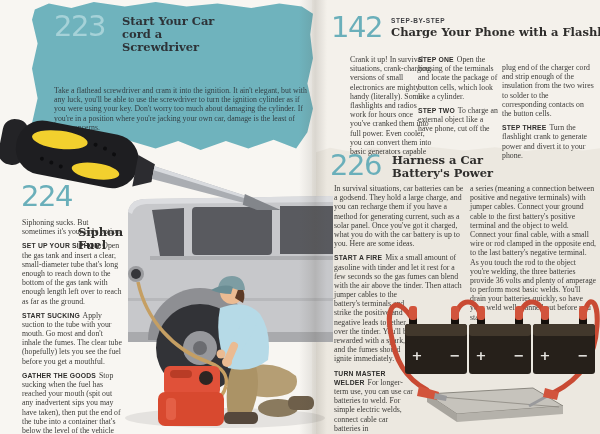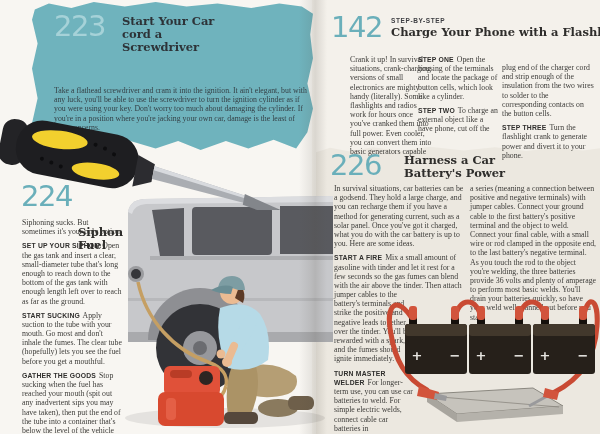--- a/index.html
+++ b/index.html
@@ -124,21 +124,21 @@
 <div class="abs body-text" style="left:418px;top:55px;width:80px;">
   <p><span class="lbl">STEP ONE</span> <span>Open the housing of the terminals and locate the package of button cells, which look like a cylinder.</span></p>
   <p><span class="lbl">STEP TWO</span> <span>To charge an external object like a have phone, cut off the</span></p>
 </div>
 <div class="abs body-text" style="left:502px;top:55px;width:93px;margin-top:8px;">
   <p>plug end of the charger cord and strip enough of the insulation from the two wires to solder to the corresponding contacts on the button cells.</p>
   <p><span class="lbl">STEP THREE</span> <span>Turn the flashlight crank to generate power and divert it to your phone.</span></p>
 </div>
 
 <div class="abs sec-num" style="left:330px;top:151px;">226</div>
-<div class="abs sec-title" style="left:404px;top:154px;width:110px;">Harness a Car Battery's Power</div>
+<div class="abs sec-title" style="left:392px;top:154px;width:110px;">Harness a Car Battery's Power</div>
 
 <div class="abs body-text" style="left:334px;top:184px;width:132px;">
   <div class="sp1"></div>
   <div class="sp2"></div>
   <p>In survival situations, car batteries can be a godsend. They hold a large charge, and you can recharge them if you have a method for generating current, such as a solar panel. Once you've got it charged, what you do with the car battery is up to you. Here are some ideas.</p>
   <p><span class="lbl">START A FIRE</span> <span>Mix a small amount of gasoline with tinder and let it rest for a few seconds so the gas fumes can blend with the air above the tinder. Then attach jumper cables to the battery's terminals and strike the positive and negative leads together over the tinder. You'll be rewarded with a spark, and the fumes should ignite immediately.</span></p>
   <p><span class="lbl">TURN MASTER WELDER</span> <span>For longer-term use, you can use car batteries to weld. For simple electric welds, connect cable car batteries in</span></p>
 </div>
 <div class="abs body-text" style="left:470px;top:184px;width:126px;">
   <p>a series (meaning a connection between positive and negative terminals) with jumper cables. Connect your ground cable to the first battery's positive terminal and the object to weld. Connect your final cable, with a small wire or rod clamped in the opposite end, to the last battery's negative terminal. As you touch the rod to the object you're welding, the three batteries provide 36 volts and plenty of amperage to perform most basic welds. You'll drain your batteries quickly, so have your weld well planned out before you start.</p>

